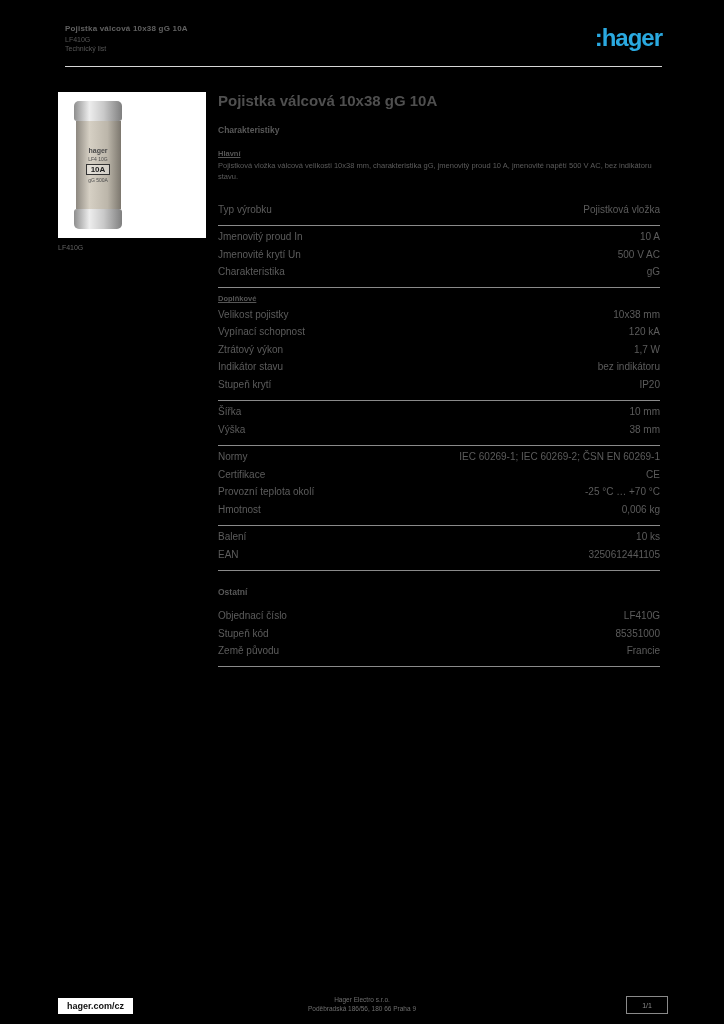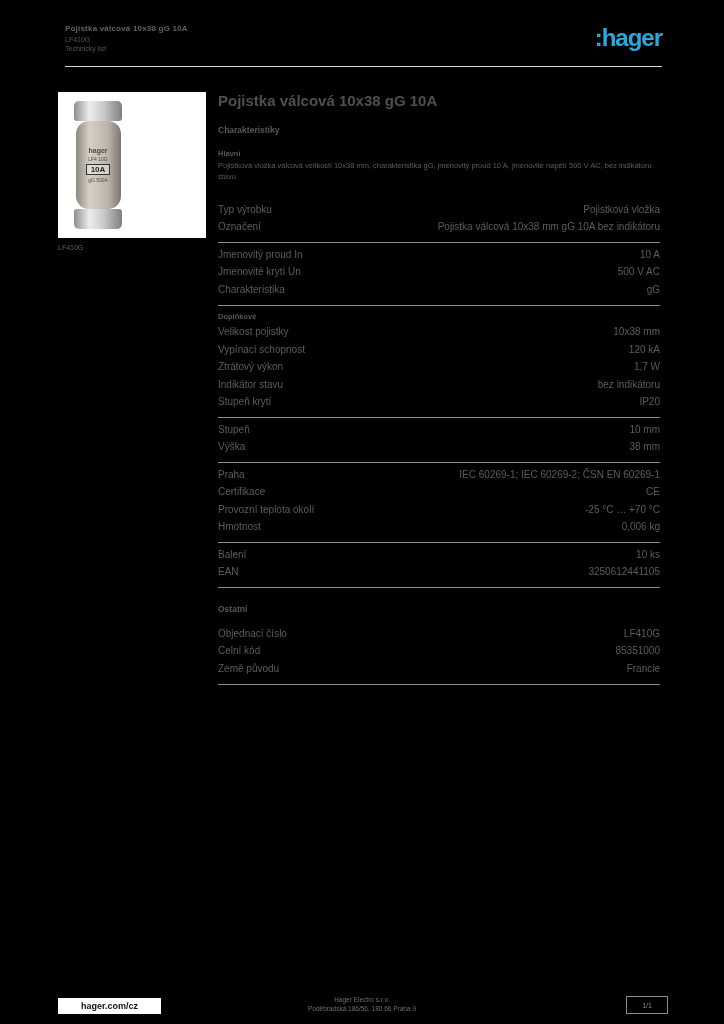--- a/index.html
+++ b/index.html
@@ -22,43 +22,43 @@
   
   .photo { position:absolute; left:58px; top:92px; width:148px; height:146px;
            background:#fff; display:flex; align-items:center; padding-left:16px; }
   .fuse { width:48px; }
   .fuse-cap { height:20px; width:48px; border-radius:5px 5px 3px 3px;
     background:linear-gradient(90deg,#8e8e8e,#ededed 32%,#c9c9c9 62%,#7f7f7f); }
   .fuse-cap.bottom { border-radius:3px 3px 5px 5px; }
   .fuse-body { height:88px; width:45px; margin:0 auto;
     background:linear-gradient(90deg,#8d8880,#d6d0c4 30%,#bcb6aa 70%,#7c776e);
     display:flex; flex-direction:column; align-items:center; justify-content:center;
-    gap:2px;border-radius:13px; }
+    gap:2px; }
   .fuse-brand { font-size:7px; font-weight:bold; color:#4a4a4a; }
   .fuse-ref { font-size:5px; color:#4a4a4a; }
   .fuse-rating { font-size:8px; font-weight:bold; color:#222;
     border:1px solid #333; padding:0 4px; background:rgba(255,255,255,.35); }
   .fuse-char { font-size:5px; color:#4a4a4a; }
   .photo-caption { position:absolute; left:58px; top:244px; font-size:7px; color:#616161; }
 
   
   .content { position:absolute; left:218px; top:92px; width:442px; }
   .page-title { font-size:15px; font-weight:bold; color:#4f4f4f; line-height:1.15; }
   .section-title { font-size:8.5px; font-weight:bold; color:#585858; margin:16px 0 8px; }
   .group { border-bottom:1px solid #8a8a8a; padding:3px 0 6px; }
-  .group-label { font-size:7.5px; font-weight:bold; color:#565656; margin:3px 0 3px; }
+  .group-label { font-size:7.5px; font-weight:bold; color:#565656; margin:3px 0 3px;text-decoration:underline; }
   .description { font-size:7.5px; color:#5c5c5c; line-height:1.4; margin:1px 0 19px; }
   .spec-row { display:flex; justify-content:space-between; gap:16px;
               padding:2.5px 0; font-size:10px; line-height:1.25; color:#5c5c5c; }
   .spec-row .label { text-align:left; }
   .spec-row .value { text-align:right; }
 
   
   .footer-site { position:absolute; left:58px; bottom:10px; background:#fff;
-    color:#111; font-size:9px; font-weight:bold; padding:3px 23px; }
+    color:#111; font-size:9px; font-weight:bold; padding:3px 9px; }
   .footer-center { position:absolute; left:262px; width:200px; bottom:10px;
     text-align:center; font-size:6.5px; color:#6e6e6e; line-height:1.5; }
   .footer-page { position:absolute; right:56px; bottom:10px; width:42px; height:18px;
     border:1px solid #8a8a8a; color:#8a8a8a; font-size:7px;
     display:flex; align-items:center; justify-content:center; }
 </style>
 </head>
 <body>
 
 <div class="page">
@@ -90,24 +90,20 @@
 
     <div class="section-title">Charakteristiky</div>
 
     <div class="group">
       <div class="group-label">Hlavní</div>
       <div class="description">Pojistková vložka válcová velikosti 10x38 mm, charakteristika gG, jmenovitý proud 10 A, jmenovité napětí 500 V AC, bez indikátoru stavu.</div>
       <div class="spec-row">
         <span class="label">Typ výrobku</span>
         <span class="value">Pojistková vložka</span>
       </div>
-      <div class="spec-row">
-        <span class="label">Označení</span>
-        <span class="value">Pojistka válcová 10x38 mm gG 10A bez indikátoru</span>
-      </div>
     </div>
 
     <div class="group">
       <div class="spec-row">
         <span class="label">Jmenovitý proud In</span>
         <span class="value">10 A</span>
       </div>
       <div class="spec-row">
         <span class="label">Jmenovité krytí Un</span>
         <span class="value">500 V AC</span>
@@ -137,32 +133,32 @@
         <span class="value">bez indikátoru</span>
       </div>
       <div class="spec-row">
         <span class="label">Stupeň krytí</span>
         <span class="value">IP20</span>
       </div>
     </div>
 
     <div class="group">
       <div class="spec-row">
-        <span class="label">Stupeň</span>
+        <span class="label">Šířka</span>
         <span class="value">10 mm</span>
       </div>
       <div class="spec-row">
         <span class="label">Výška</span>
         <span class="value">38 mm</span>
       </div>
     </div>
 
     <div class="group">
       <div class="spec-row">
-        <span class="label">Praha</span>
+        <span class="label">Normy</span>
         <span class="value">IEC 60269-1; IEC 60269-2; ČSN EN 60269-1</span>
       </div>
       <div class="spec-row">
         <span class="label">Certifikace</span>
         <span class="value">CE</span>
       </div>
       <div class="spec-row">
         <span class="label">Provozní teplota okolí</span>
         <span class="value">-25 °C … +70 °C</span>
       </div>
@@ -184,21 +180,21 @@
     </div>
 
     <div class="section-title">Ostatní</div>
 
     <div class="group">
       <div class="spec-row">
         <span class="label">Objednací číslo</span>
         <span class="value">LF410G</span>
       </div>
       <div class="spec-row">
-        <span class="label">Celní kód</span>
+        <span class="label">Stupeň kód</span>
         <span class="value">85351000</span>
       </div>
       <div class="spec-row">
         <span class="label">Země původu</span>
         <span class="value">Francie</span>
       </div>
     </div>
   </div>
 
   <div class="footer-site">hager.com/cz</div>

